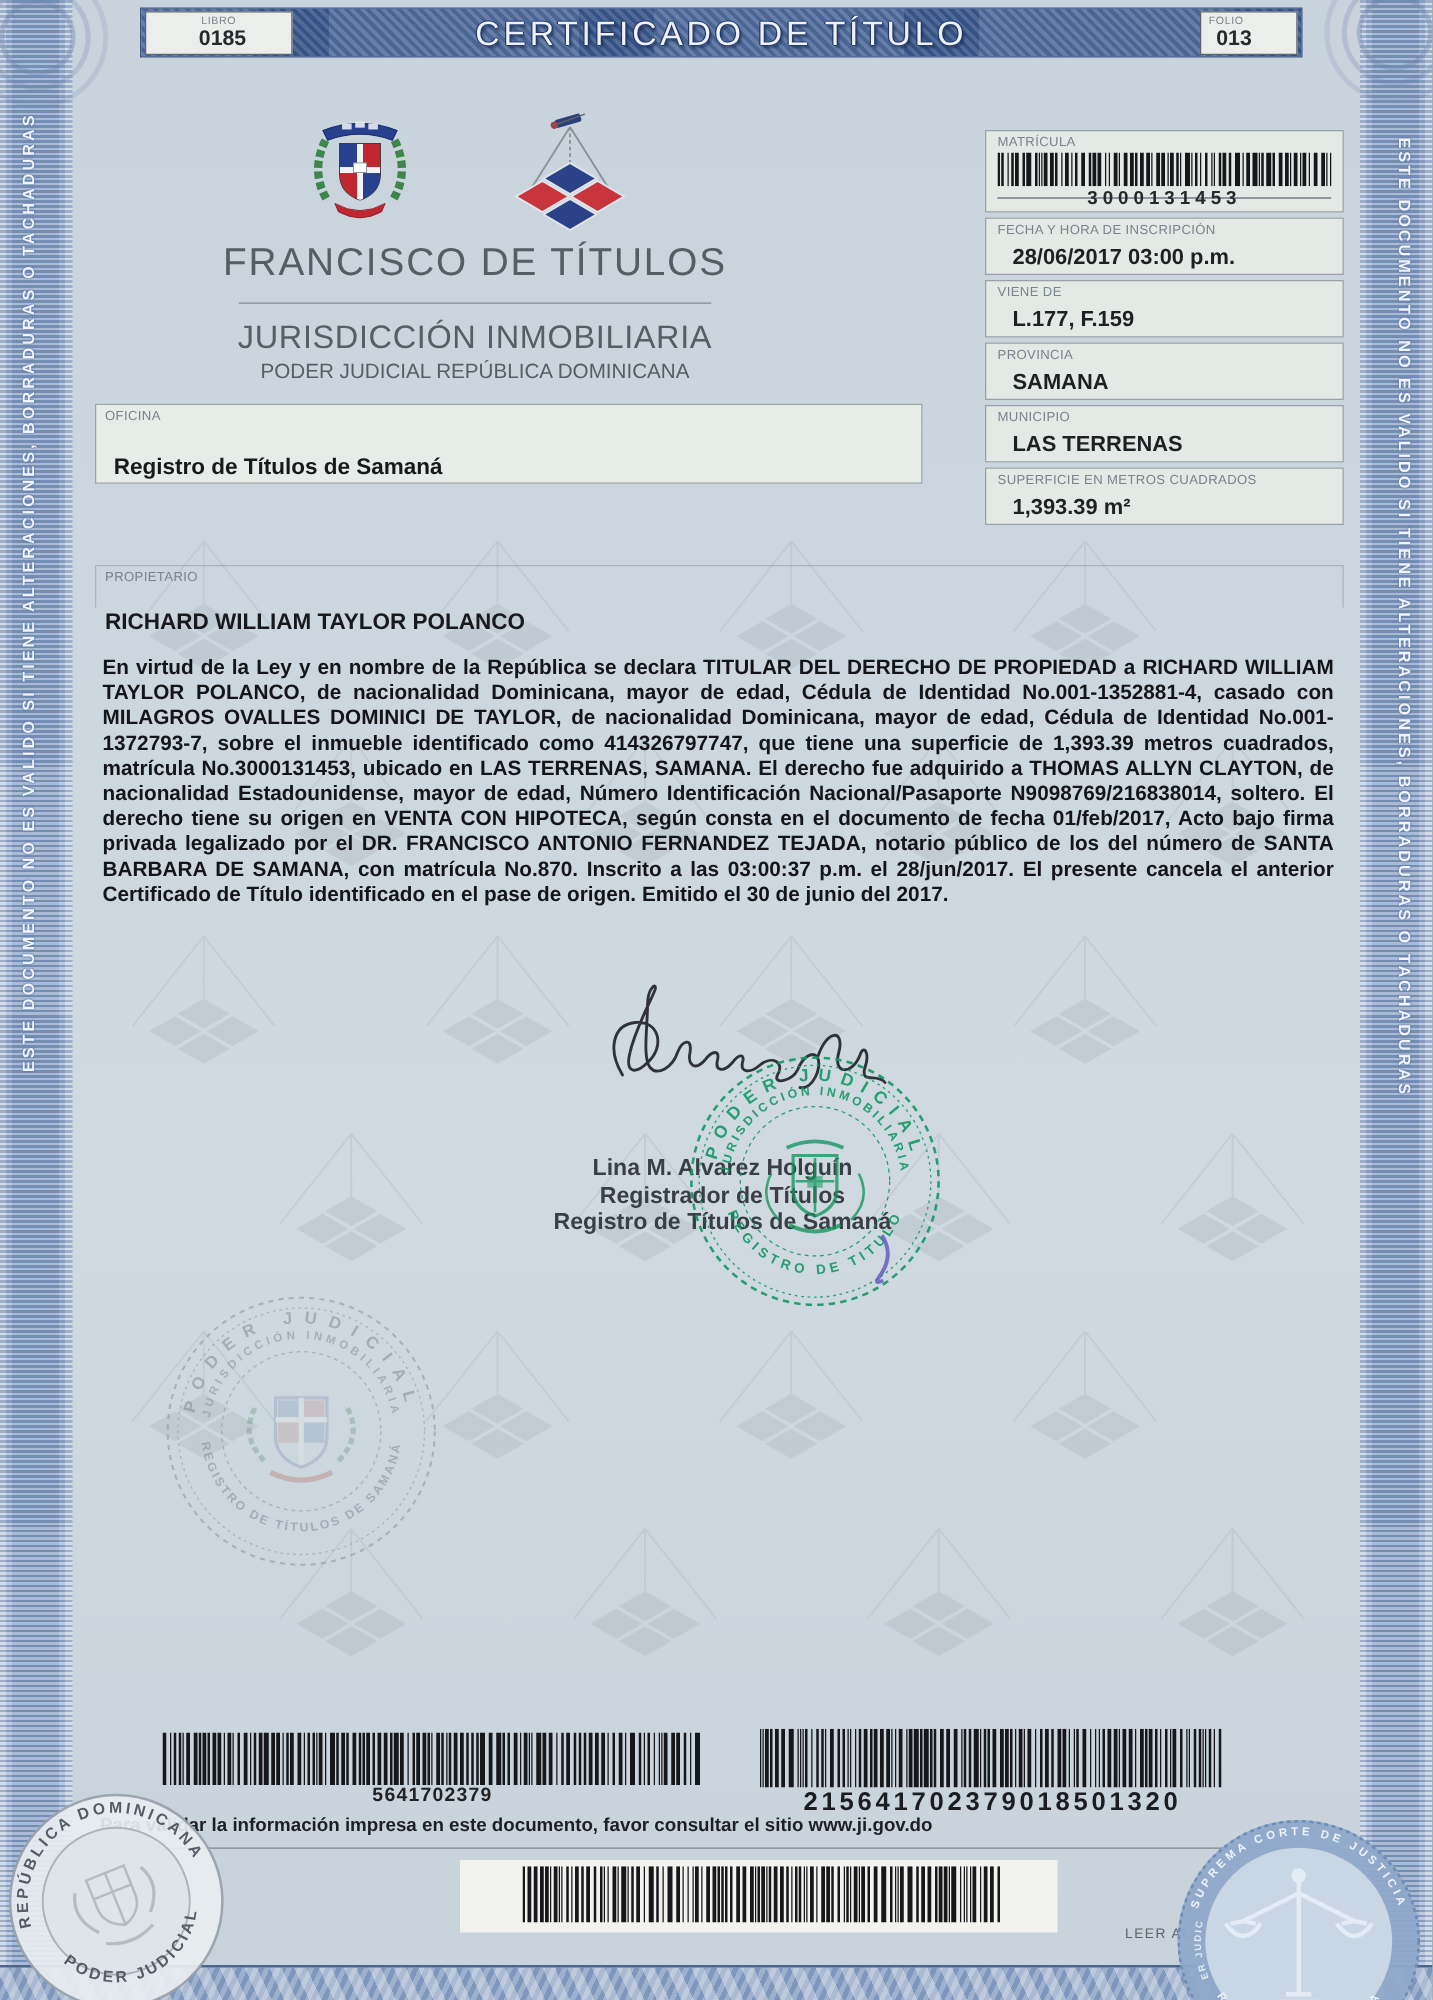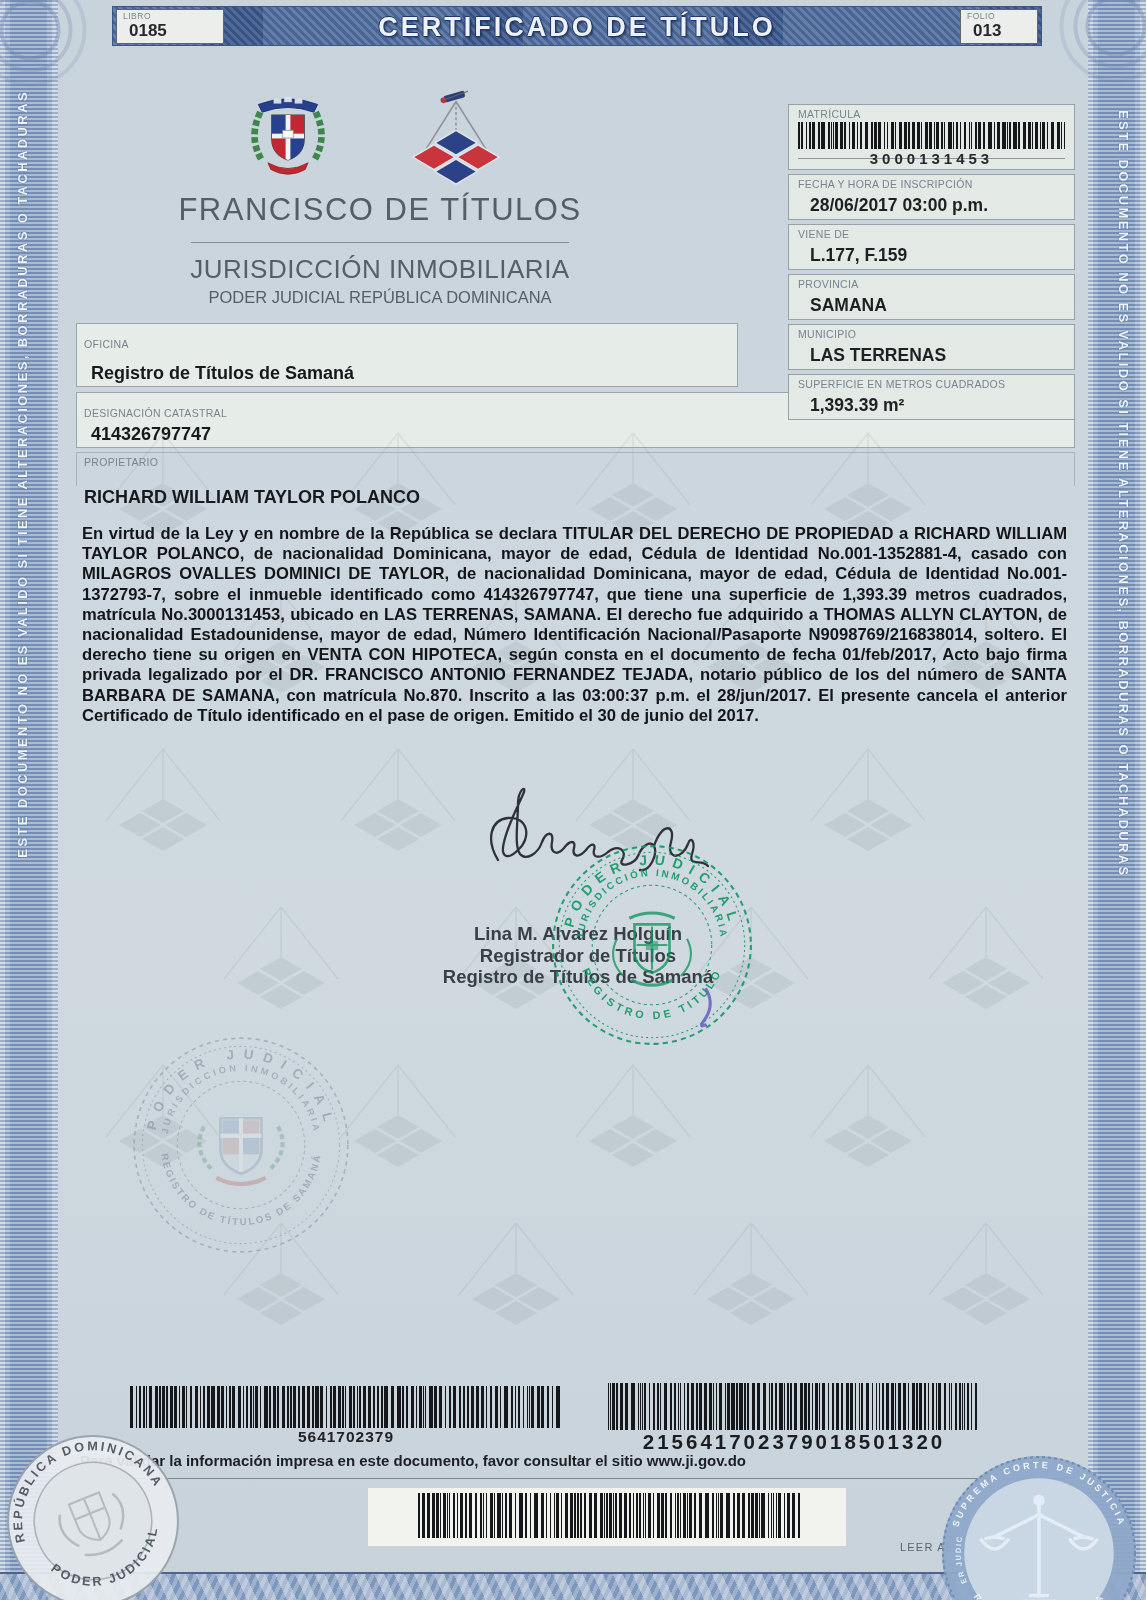--- a/index.html
+++ b/index.html
@@ -19,24 +19,24 @@
   .orn{position:absolute;width:120px;height:120px;opacity:.55;z-index:1;
        background:radial-gradient(circle at 50% 50%, transparent 0 26px, rgba(110,135,175,.7) 27px 30px, transparent 31px 38px, rgba(110,135,175,.5) 39px 42px, transparent 43px 52px, rgba(110,135,175,.35) 53px 56px, transparent 57px);}
   .orn.tl{left:-30px;top:-30px;} .orn.tr{right:-30px;top:-34px;}
   
   .band{position:absolute;left:112px;top:6px;width:930px;height:40px;z-index:4;
         background:
           repeating-linear-gradient(45deg, rgba(255,255,255,.10) 0 3px, rgba(20,40,90,.16) 3px 6px),
           repeating-linear-gradient(90deg,#54719f 0 90px,#3d5a8c 90px 150px,#54719f 150px 260px);
         border:1px solid #3c5684;box-sizing:border-box;}
   .band-title{position:absolute;left:0;right:0;top:0;height:40px;line-height:40px;text-align:center;
-        color:#eef1f6;font-weight:bold;font-size:27px;letter-spacing:3px;
+        color:#eef1f6;font-weight:normal;font-size:27px;letter-spacing:3px;
         text-shadow:-1px 0 #21386b,1px 0 #21386b,0 -1px #21386b,0 1px #21386b,2px 2px 2px rgba(20,35,70,.6);}
   .idbox{position:absolute;top:2px;height:35px;background:#eceeec;border:1px solid #5f666d;box-sizing:border-box;padding:1px 6px;}
-  .idbox.libro{left:3px;width:108px;} .idbox.folio{right:3px;width:78px;}
+  .idbox.libro{left:3px;width:118px;text-align:center;} .idbox.folio{right:3px;width:78px;}
   .idbox .lbl{font-size:8.5px;color:#7c848c;letter-spacing:.5px;}
   .idbox .val{font-size:17px;font-weight:bold;color:#26282c;margin-top:0px;padding-left:6px;}
   .warn{position:absolute;left:163px;top:56px;width:812px;height:24px;z-index:4;background:#44659b;
         border:1px solid #36517f;box-sizing:border-box;color:#f2f5fa;font-size:13.2px;font-weight:bold;
         text-align:center;line-height:22px;letter-spacing:.2px;}
   
   .org{position:absolute;left:140px;top:90px;width:480px;text-align:center;z-index:3;}
   .logo-row{display:flex;justify-content:center;align-items:flex-start;gap:66px;height:96px;}
   .org-name{font-size:31px;color:#565d63;letter-spacing:1.5px;margin-top:6px;}
   .org-divider{width:378px;margin:14px auto 0;border-top:1.5px solid #848b92;}
@@ -51,21 +51,21 @@
   .fbox.small{height:46px;}
   .bc{font-size:0;white-space:nowrap;overflow:hidden;}
   .bc i{display:inline-block;height:100%;background:#16171b;}
   .bc.mat{height:27px;margin-top:2px;}
   .bcnum{font-size:15px;font-weight:bold;color:#26282c;letter-spacing:4px;text-align:center;margin-top:1px;
          background:linear-gradient(180deg, transparent 8px, #8e979e 8px 9px, transparent 9px);}
   
   .obox{position:absolute;left:76px;top:323px;width:662px;height:64px;}
   .dbox{position:absolute;left:76px;top:392px;width:999px;height:56px;}
   .pbox{position:absolute;left:76px;top:452px;width:999px;height:34px;background:transparent;border:1px solid #aab3ba;border-bottom:none;padding:3px 7px;box-sizing:border-box;}
-  .obox,.dbox{background:#e6ece7;border:1px solid #9aa4aa;box-sizing:border-box;padding:14px 7px;}
+  .obox,.dbox{background:#e6ece7;border:1px solid #9aa4aa;box-sizing:border-box;padding:3px 7px;}
   .bigval{position:absolute;left:14px;bottom:2px;font-size:18px;font-weight:bold;color:#17191d;white-space:nowrap;}
   
   .owner{position:absolute;left:84px;top:487px;width:920px;font-size:18px;font-weight:bold;color:#17191d;z-index:3;}
   .para{position:absolute;left:82px;top:524px;width:985px;font-size:16.6px;line-height:20.2px;color:#141519;
         text-align:justify;font-weight:600;z-index:3;}
   
   .sigsvg{position:absolute;left:468px;top:780px;z-index:4;}
   .stampsvg{position:absolute;left:549px;top:842px;z-index:5;opacity:.92;}
   .sigblock{position:absolute;left:408px;top:923px;width:340px;text-align:center;z-index:4;
             font-size:18.5px;font-weight:bold;color:#3a3f45;line-height:21.5px;}
@@ -367,24 +367,20 @@
     <div class="fbox small">
       <div class="flabel">SUPERFICIE EN METROS CUADRADOS</div>
       <div class="fval">1,393.39 m²</div>
     </div>
   </div>
 
   <div class="obox">
     <div class="flabel">OFICINA</div>
     <div class="bigval">Registro de Títulos de Samaná</div>
   </div>
-  <div class="dbox">
-    <div class="flabel">DESIGNACIÓN CATASTRAL</div>
-    <div class="bigval">414326797747</div>
-  </div>
   <div class="pbox">
     <div class="flabel">PROPIETARIO</div>
   </div>
 
   <div class="owner">RICHARD WILLIAM TAYLOR POLANCO</div>
   <div class="para">En virtud de la Ley y en nombre de la República se declara TITULAR DEL DERECHO DE PROPIEDAD a RICHARD WILLIAM TAYLOR POLANCO, de nacionalidad Dominicana, mayor de edad, Cédula de Identidad No.001-1352881-4, casado con MILAGROS OVALLES DOMINICI DE TAYLOR, de nacionalidad Dominicana, mayor de edad, Cédula de Identidad No.001-1372793-7,  sobre el inmueble identificado como 414326797747, que tiene una superficie de 1,393.39 metros cuadrados, matrícula No.3000131453, ubicado en LAS TERRENAS, SAMANA. El derecho fue adquirido a THOMAS ALLYN CLAYTON, de nacionalidad Estadounidense, mayor de edad, Número Identificación Nacional/Pasaporte N9098769/216838014, soltero. El derecho tiene su origen en VENTA CON HIPOTECA, según consta en el documento de fecha 01/feb/2017, Acto bajo firma privada legalizado por el DR. FRANCISCO ANTONIO FERNANDEZ TEJADA, notario público de los del número de SANTA BARBARA DE SAMANA, con matrícula No.870. Inscrito a las 03:00:37 p.m. el 28/jun/2017. El presente cancela el anterior Certificado de Título identificado en el pase de origen. Emitido el 30 de junio del 2017.</div>
 
   <span class="sigsvg">
     <svg width="292" height="116" viewBox="0 0 292 116">
       <path d="M30 80 C18 60 22 40 40 38 C60 36 64 58 50 70 C40 80 32 78 36 62 C40 44 52 22 56 12 C58 5 50 10 50 24 C50 42 46 66 52 74 C58 81 70 74 74 62 C78 52 86 50 84 62 C82 72 88 77 96 68 C102 60 108 60 106 68 C104 76 110 79 118 70 C124 62 128 64 126 70 C124 78 132 79 140 72 C150 64 160 70 154 80 C150 88 166 85 170 76 C174 66 182 60 186 66 C190 74 182 92 172 90" fill="none" stroke="#23242b" stroke-width="2.3" stroke-linecap="round" opacity=".92"></path>

